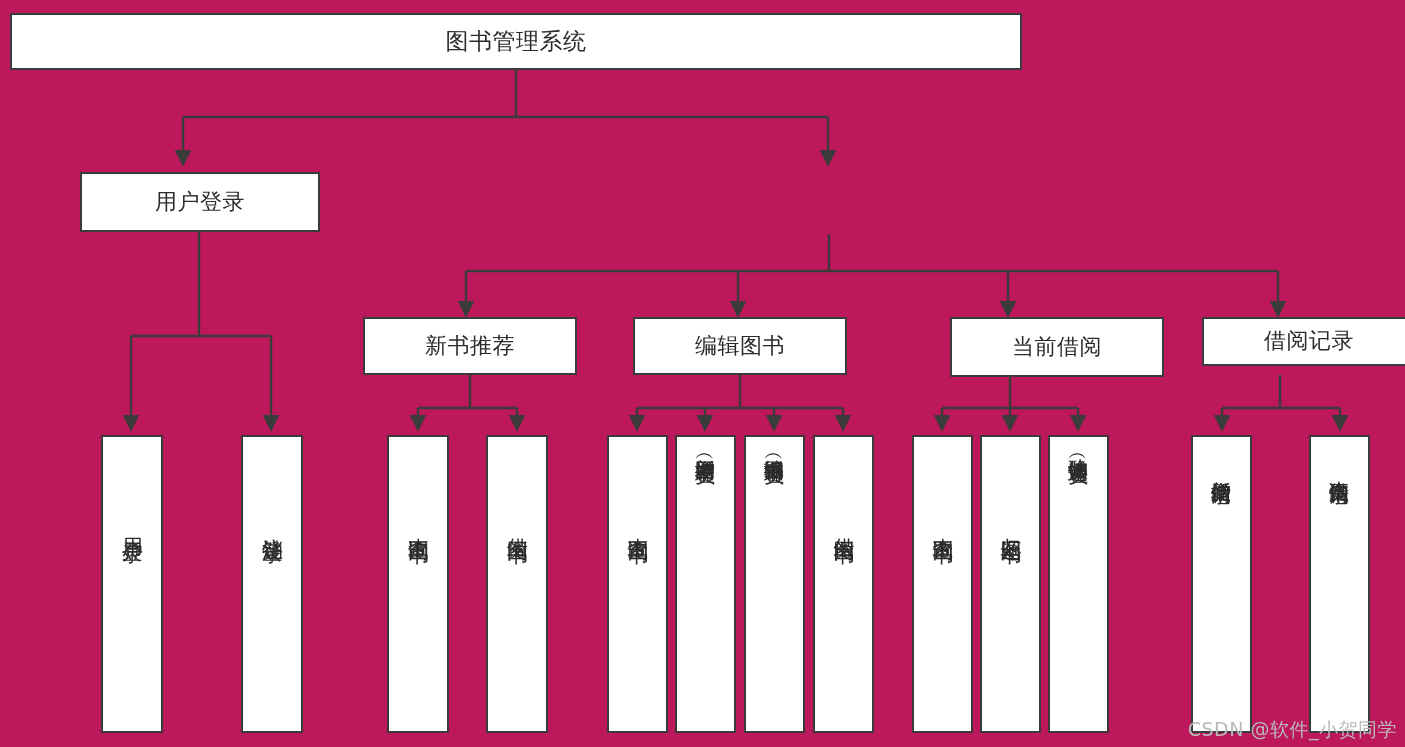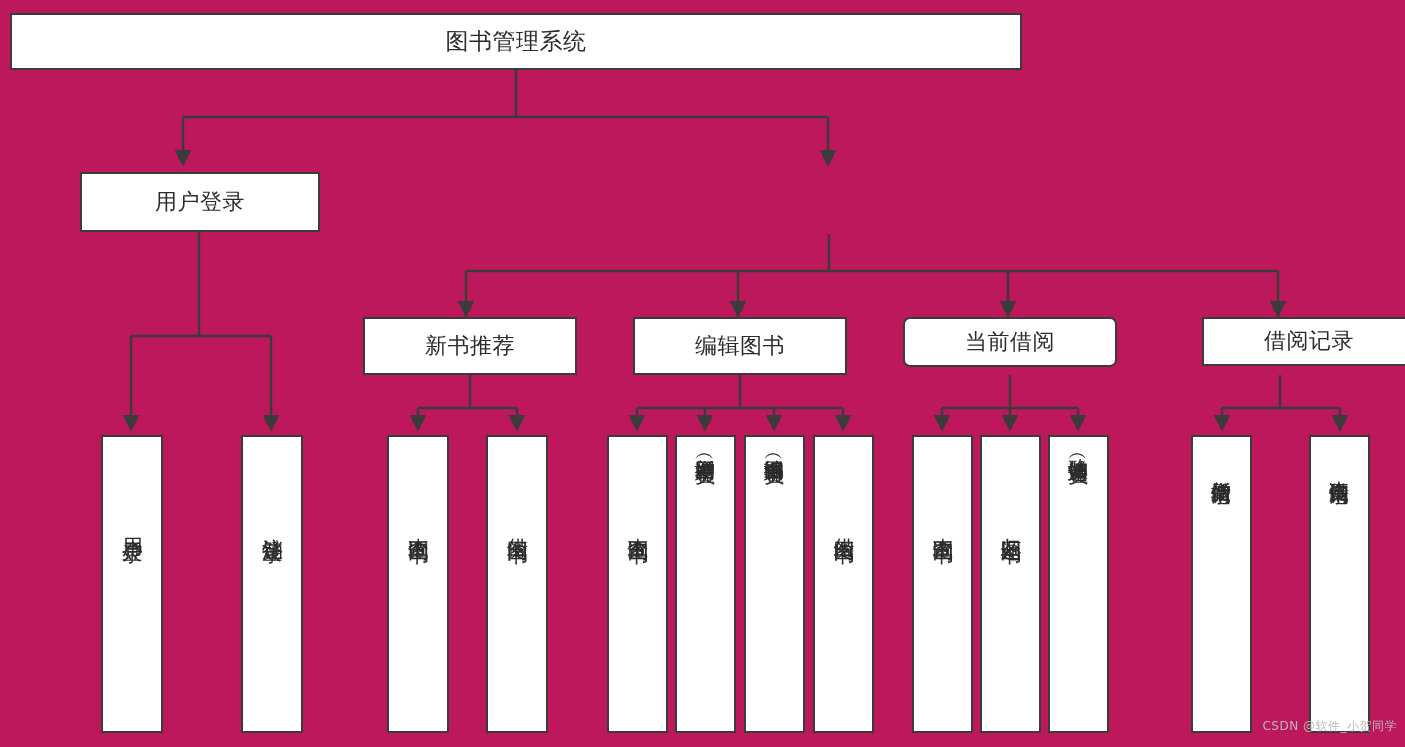--- a/index.html
+++ b/index.html
@@ -62,22 +62,22 @@
     line-height: 1.0;
     letter-spacing: 2px;
   }
   .node.vert.tall .label {
     font-size: 20px;
     letter-spacing: 1px;
   }
   .watermark {
     position: absolute;
     right: 8px;
-    bottom: 12px;
-    font-size: 12px;
+    bottom: 4px;
+    font-size: 19px;
     color: #b9b9b9;
     white-space: nowrap;
     letter-spacing: 0.5px;
   }
 </style>
 </head>
 <body>
 
 <div id="canvas">
 
@@ -138,21 +138,21 @@
   <div class="node horiz" style="left:80px; top:172px; width:240px; height:60px;">
     <span class="label">用户登录</span>
   </div>
 
   <div class="node horiz" style="left:363px; top:317px; width:214px; height:58px;">
     <span class="label">新书推荐</span>
   </div>
   <div class="node horiz" style="left:633px; top:317px; width:214px; height:58px;">
     <span class="label">编辑图书</span>
   </div>
-  <div class="node horiz" style="left:903px; top:317px; width:214px; height:50px;border-radius:7px;">
+  <div class="node horiz" style="left:950px; top:317px; width:214px; height:60px;">
     <span class="label">当前借阅</span>
   </div>
   <div class="node horiz" style="left:1202px; top:317px; width:214px; height:49px;">
     <span class="label">借阅记录</span>
   </div>
 
   <div class="node vert" style="left:101px; top:435px; width:62px; height:298px; padding-top:84px;">
     <span class="label">用户登录</span>
   </div>
   <div class="node vert" style="left:241px; top:435px; width:62px; height:298px; padding-top:84px;">

